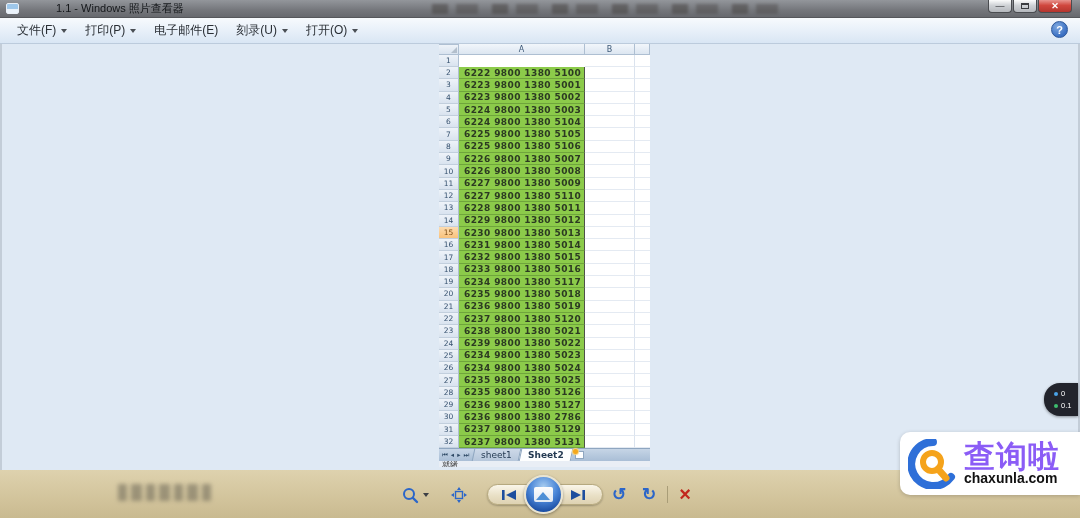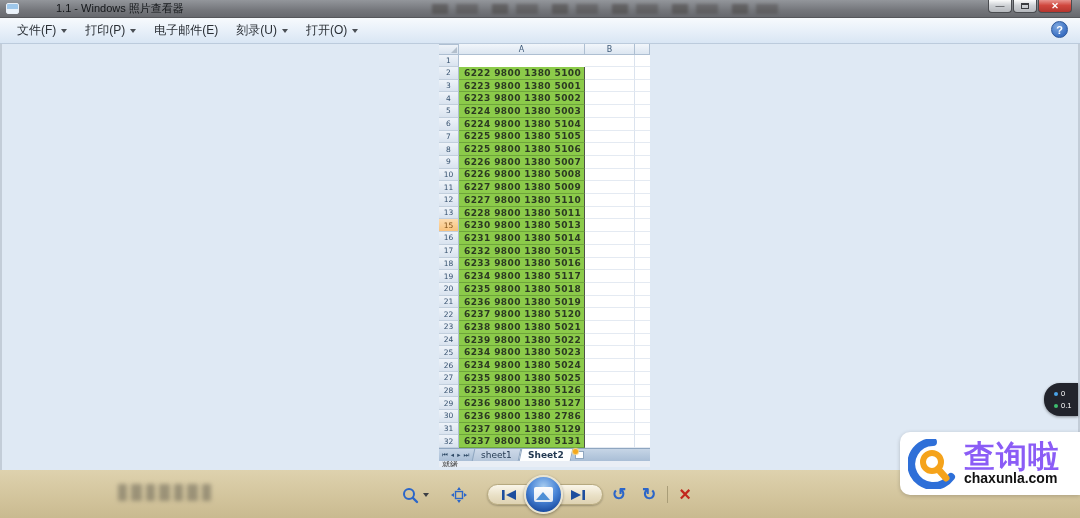--- a/index.html
+++ b/index.html
@@ -237,20 +237,26 @@
             <div class="cellB"></div>
             <div class="cellP"></div>
           </div>
           <div class="xrow">
             <div class="rowhead">13</div>
             <div class="cellA green">6228 9800 1380 5011</div>
             <div class="cellB"></div>
             <div class="cellP"></div>
           </div>
           <div class="xrow">
+            <div class="rowhead">14</div>
+            <div class="cellA green">6229 9800 1380 5012</div>
+            <div class="cellB"></div>
+            <div class="cellP"></div>
+          </div>
+          <div class="xrow">
             <div class="rowhead hl">15</div>
             <div class="cellA green">6230 9800 1380 5013</div>
             <div class="cellB"></div>
             <div class="cellP"></div>
           </div>
           <div class="xrow">
             <div class="rowhead">16</div>
             <div class="cellA green">6231 9800 1380 5014</div>
             <div class="cellB"></div>
             <div class="cellP"></div>

